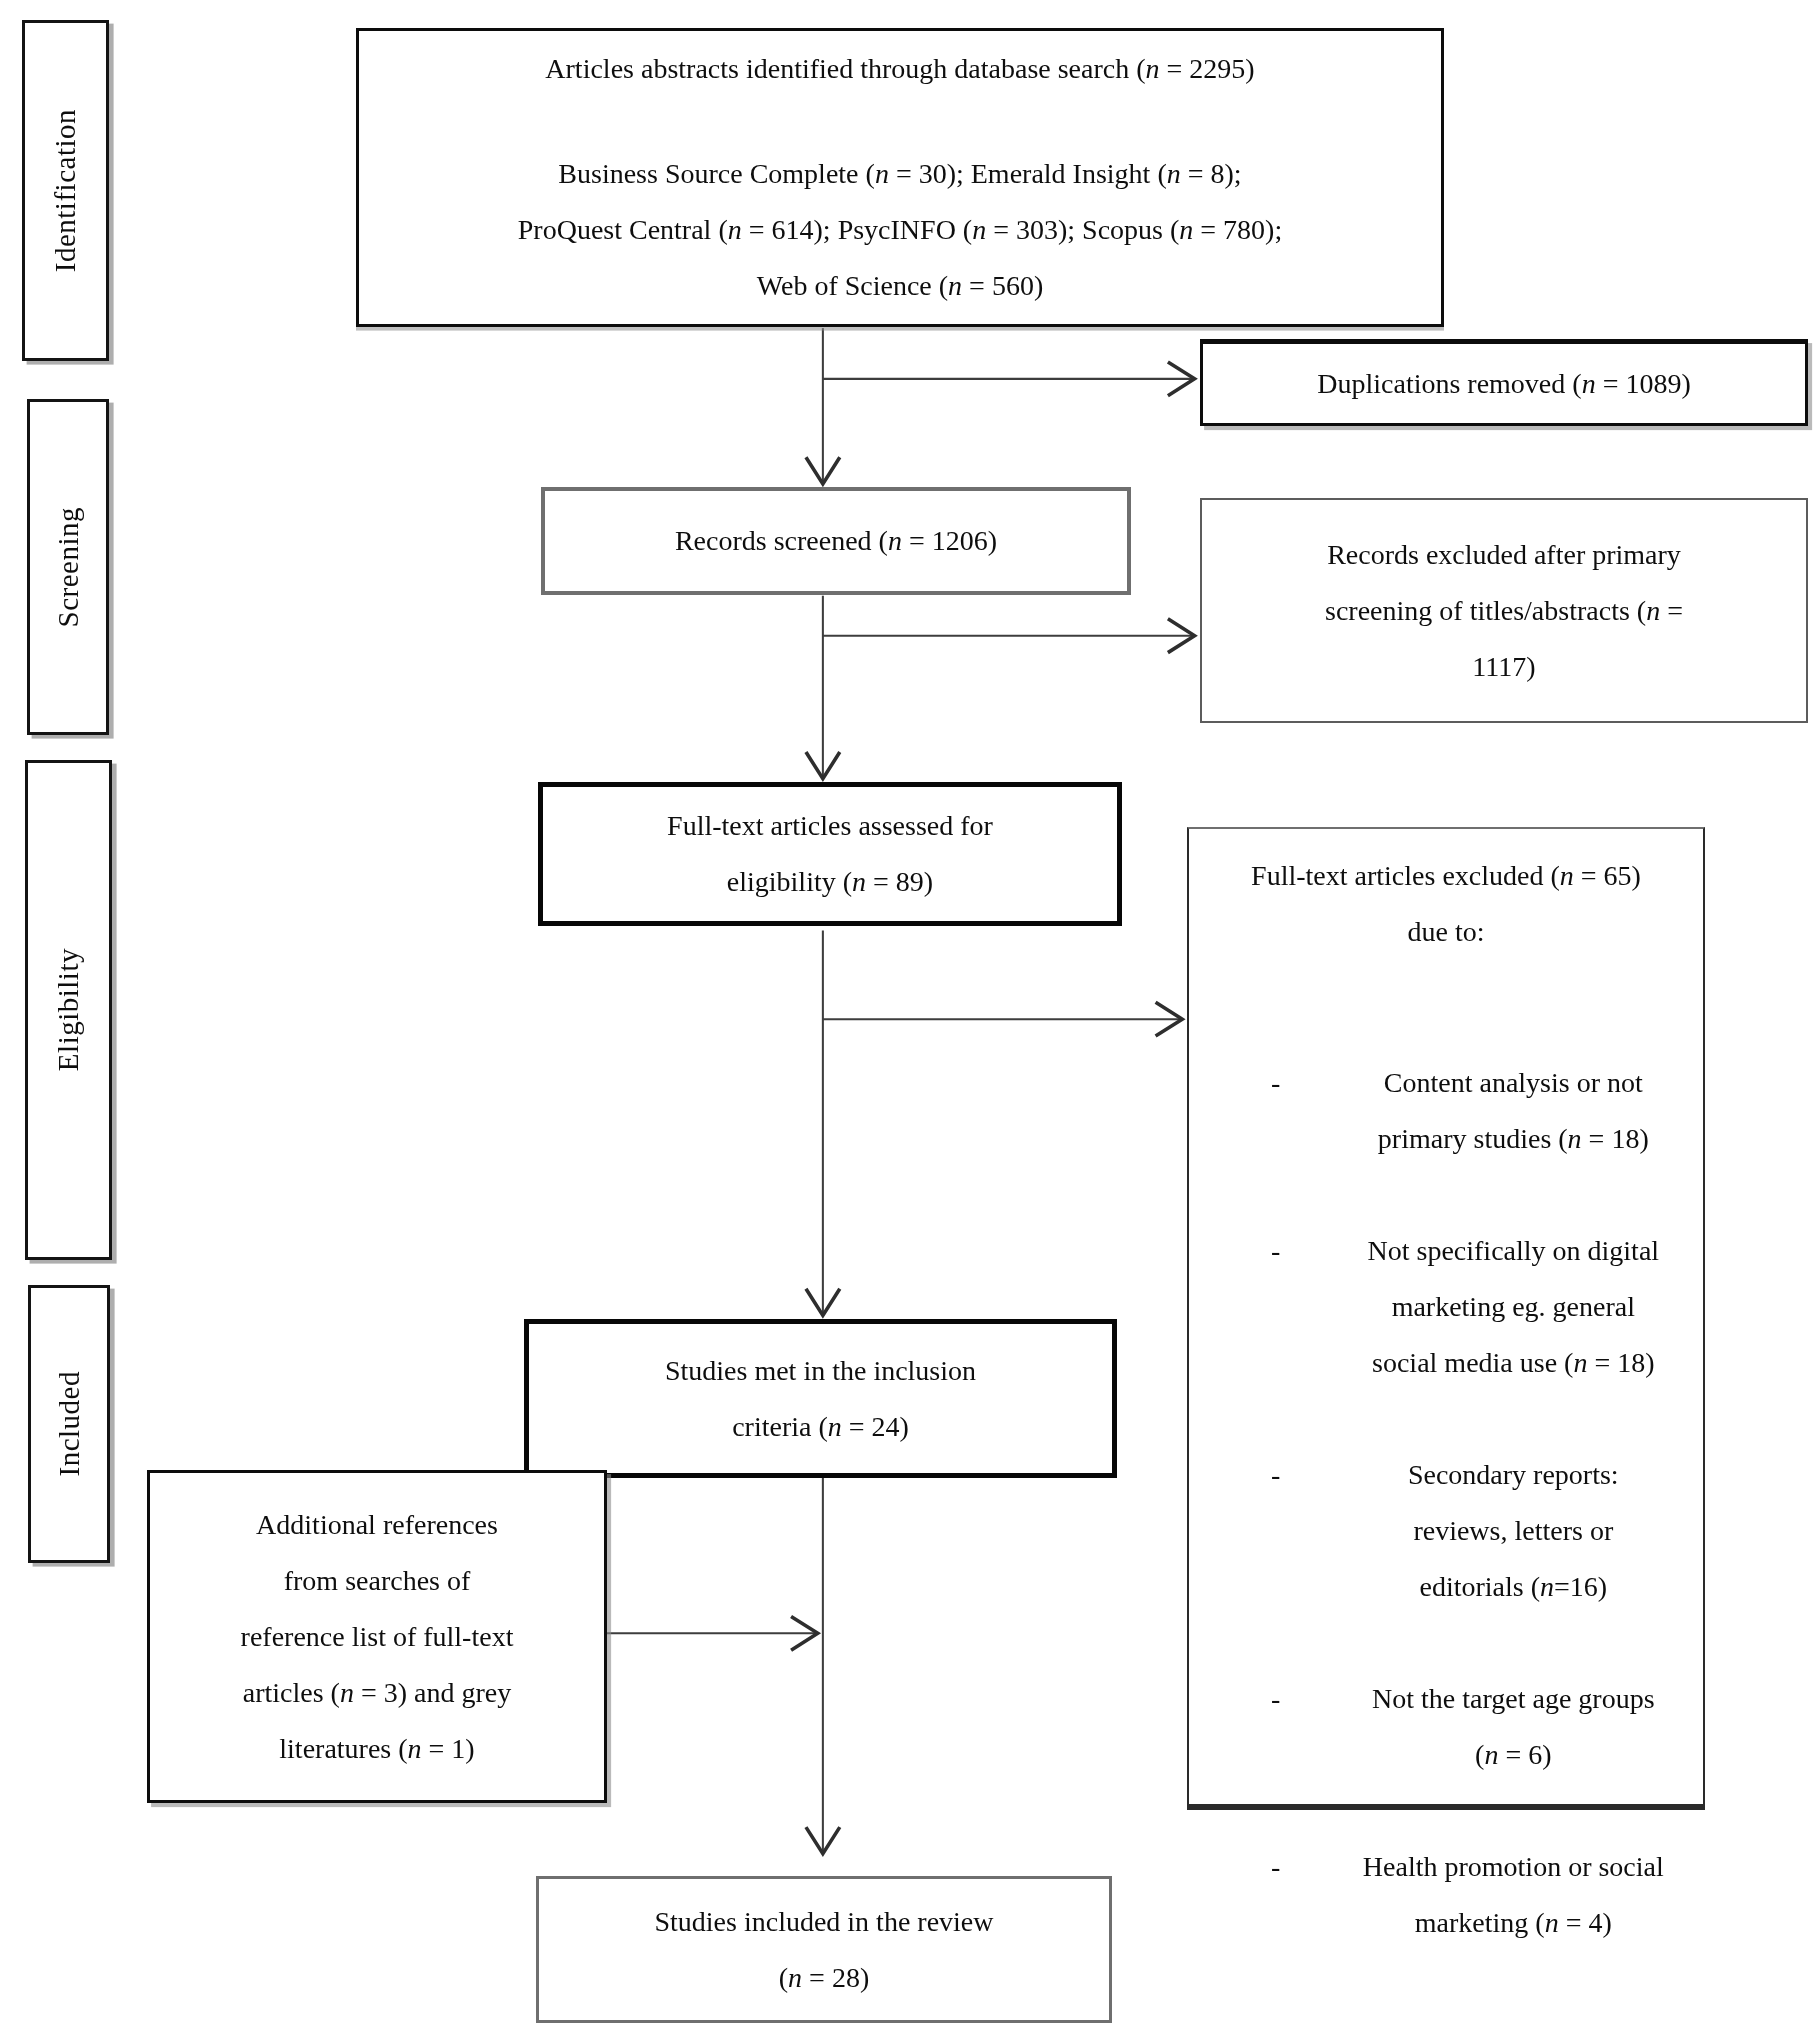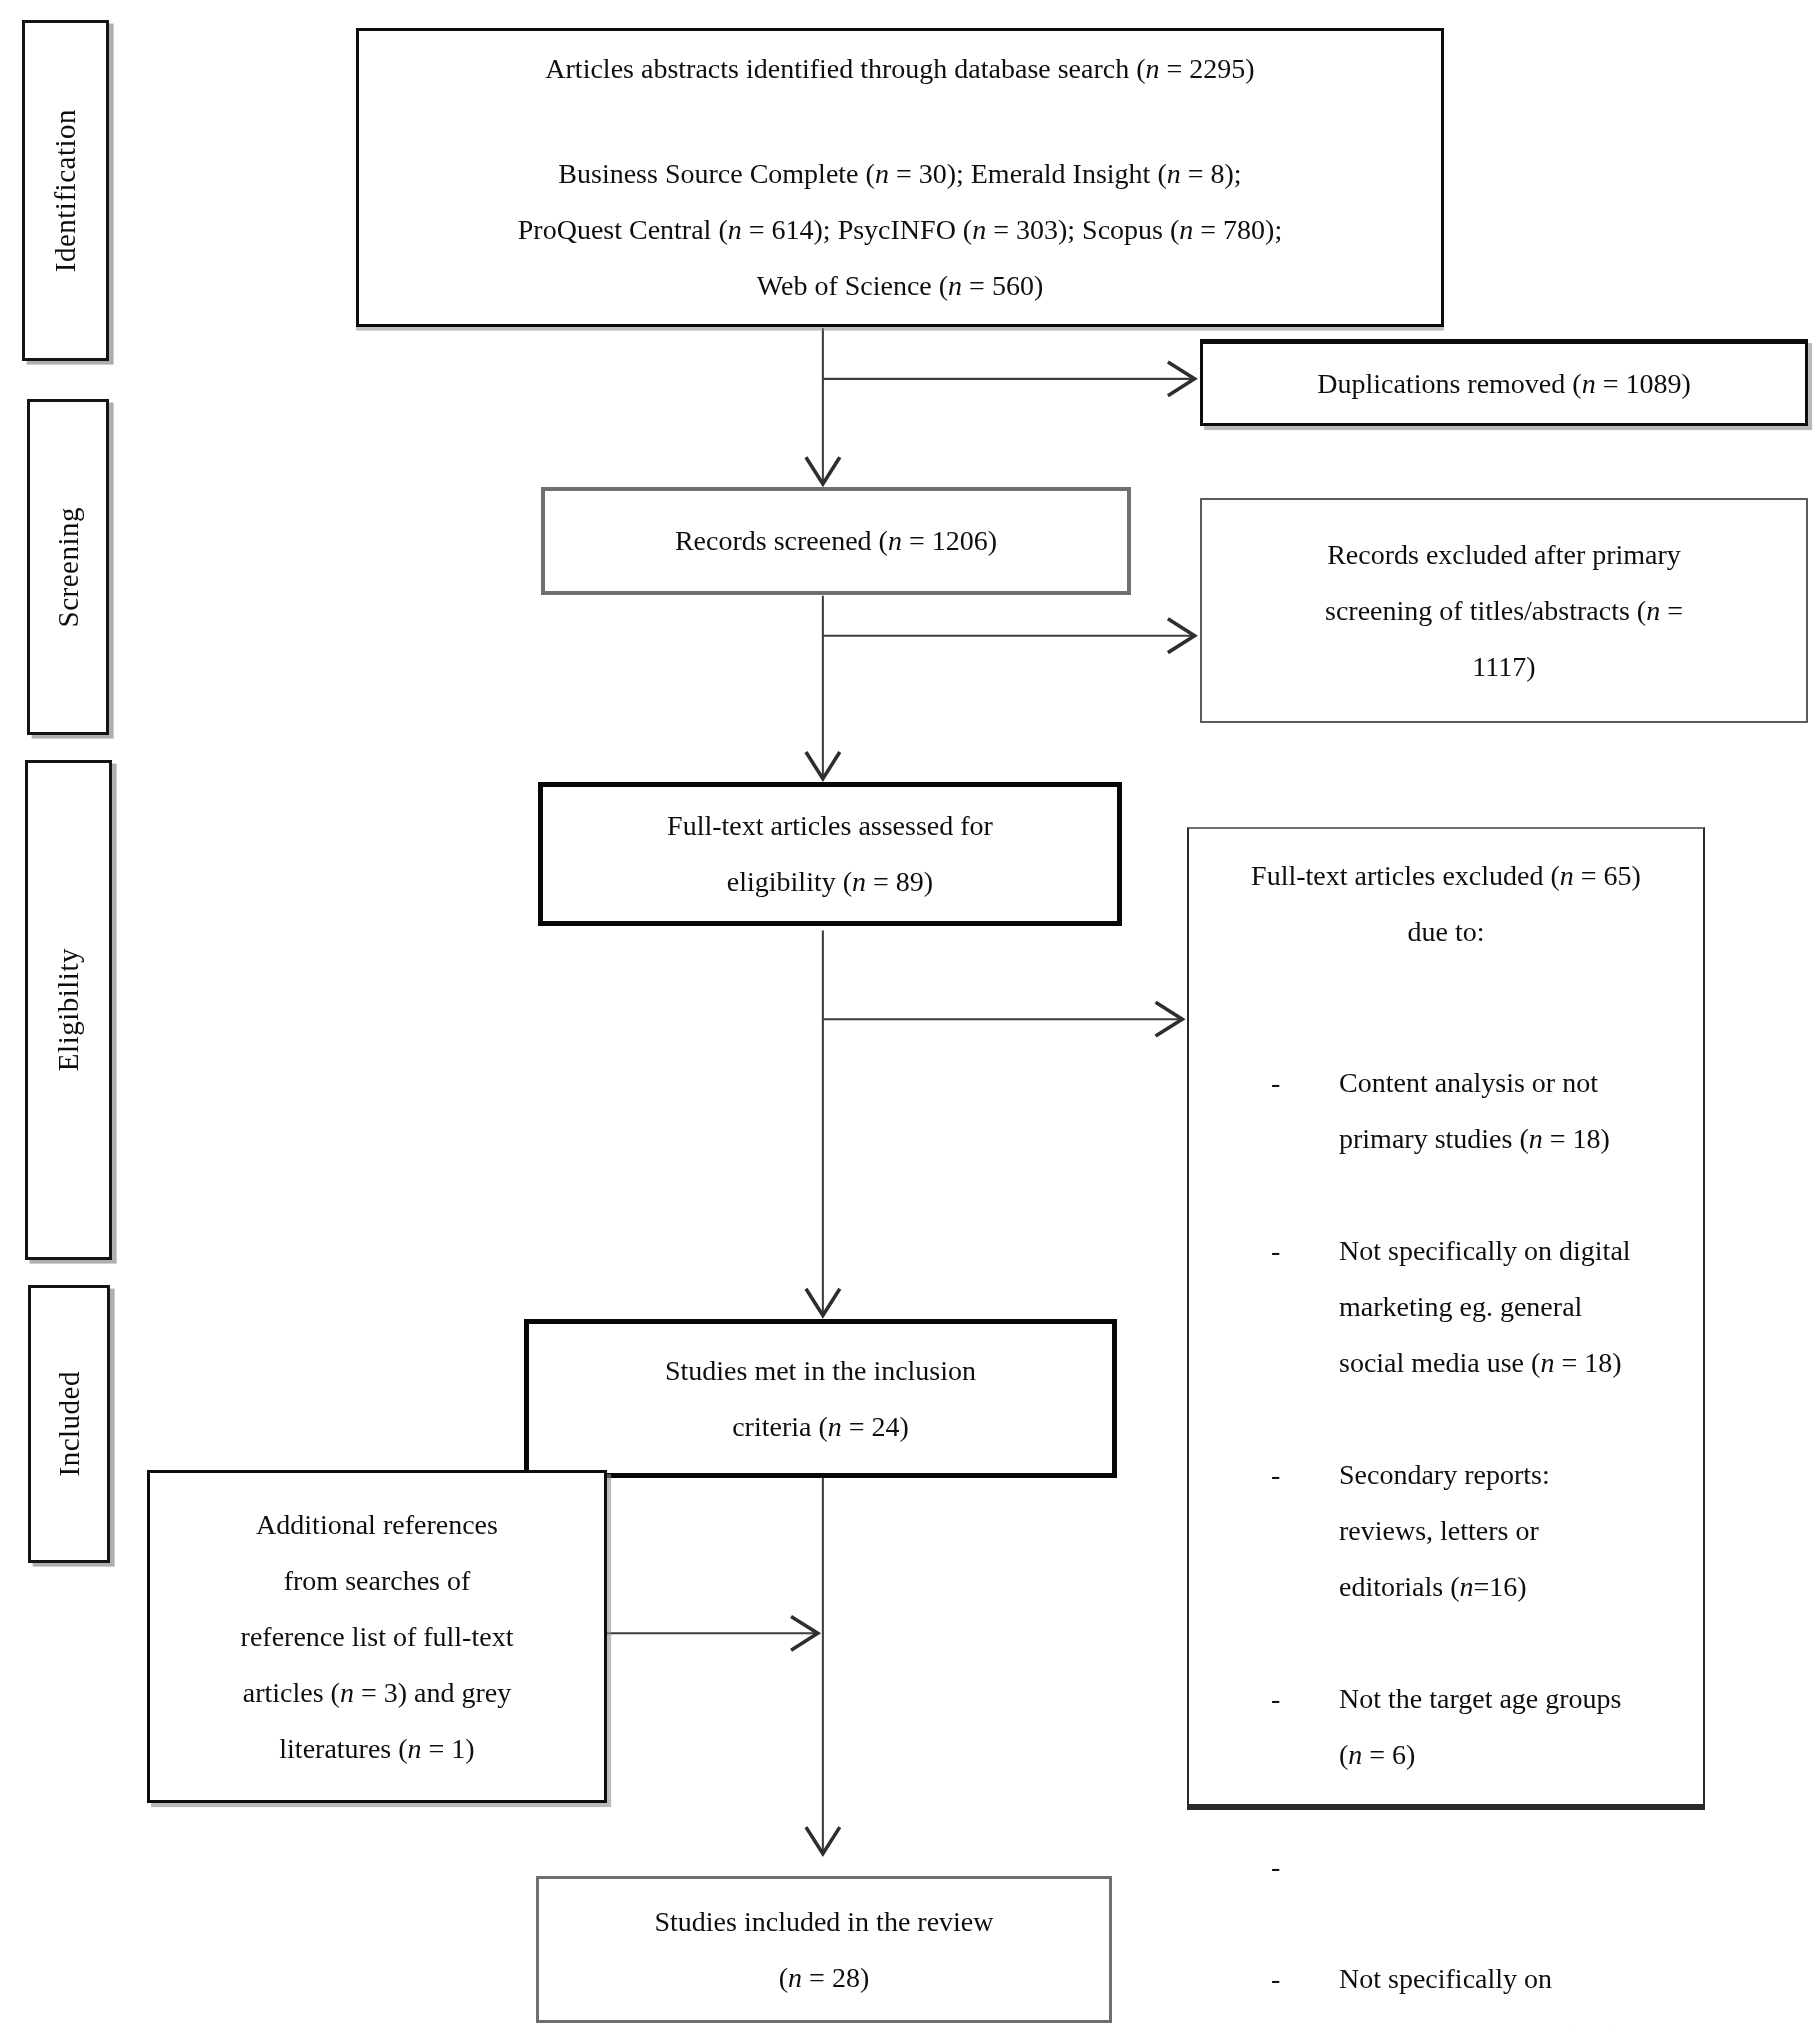--- a/index.html
+++ b/index.html
@@ -96,21 +96,21 @@
   }
   #box-ft-excluded li {
     display: flex;
     align-items: flex-start;
   }
   #box-ft-excluded .dash {
     width: 68px;
     flex: 0 0 68px;
     white-space: nowrap;
   }
-  #box-ft-excluded .li-text { flex: 1; }
+  #box-ft-excluded .li-text { flex: 1; text-align: center; }
   #box-met {
     left: 524px; top: 1319px; width: 593px; height: 159px;
     border: 5.6px solid #070707;
   }
   #box-additional {
     left: 147px; top: 1470px; width: 460px; height: 333px;
     border: 3.6px solid #0c0c0c;
     box-shadow: 4.1px 4.1px 0 rgba(140,140,140,0.6);
   }
   #box-included-review {
@@ -208,20 +208,22 @@
 reviews, letters or
 editorials (<i>n</i>=16)</span>
       </li>
       <li>
         <span class="dash">-</span>
         <span class="li-text">Not the target age groups
 (<i>n</i> = 6)</span>
       </li>
       <li>
         <span class="dash">-</span>
+        <span class="li-text">Health promotion or social
+marketing (<i>n</i> = 4)</span>
       </li>
       <li>
         <span class="dash">-</span>
         <span class="li-text">Not specifically on
 unhealthy products ( = 3)</span>
       </li>
     </ul>
   </div>
 
   <div class="box" id="box-met">

